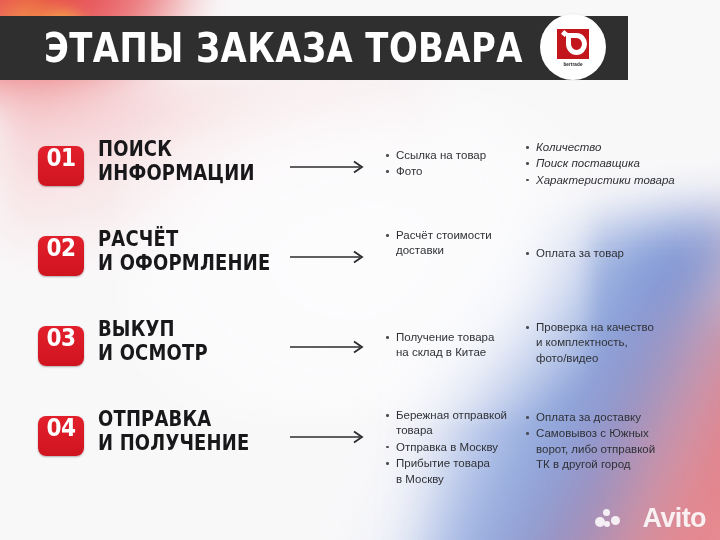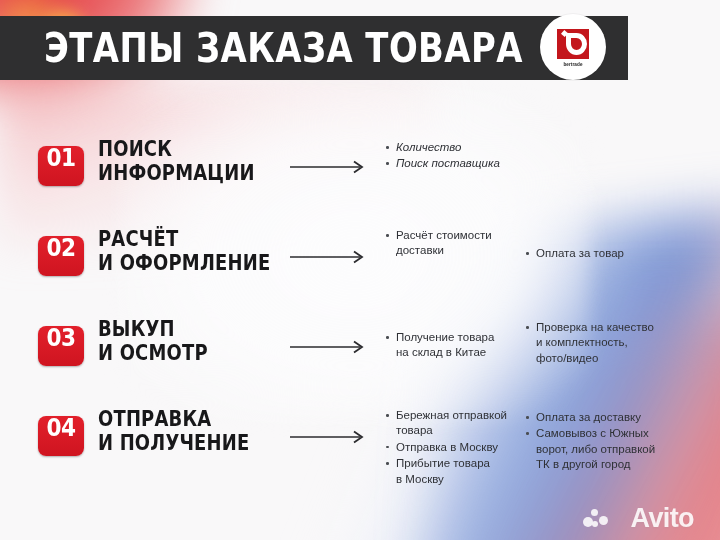--- a/index.html
+++ b/index.html
@@ -159,21 +159,21 @@
   .r1 .col-b{padding-top:4px;font-style:italic;}
   .r2 .col-a{padding-top:2px;}
   .r2 .col-b{padding-top:20px;}
   .r3 .col-a{padding-top:14px;}
   .r3 .col-b{padding-top:4px;}
   .r4 .col-a{padding-top:2px;}
   .r4 .col-b{padding-top:4px;}
 
   
   .avito{
-    position:absolute;right:26px;bottom:8px;
+    position:absolute;right:14px;bottom:8px;
     display:flex;align-items:center;gap:22px;opacity:.92;
   }
   .avito-dots{position:relative;width:26px;height:22px;}
   .avito-dots i{position:absolute;border-radius:50%;background:rgba(255,255,255,.93);display:block;}
   .avito-dots i:nth-child(1){left:0;top:9px;width:10px;height:10px;}
   .avito-dots i:nth-child(2){left:8px;top:1px;width:7.5px;height:7.5px;}
   .avito-dots i:nth-child(3){left:16px;top:8px;width:9px;height:9px;}
   .avito-dots i:nth-child(4){left:9px;top:13px;width:6.5px;height:6.5px;}
   .avito-word{
     color:rgba(255,255,255,.95);
@@ -214,24 +214,31 @@
     </div>
     <div class="step-title">
       <span>ПОИСК</span>
       <span class="l2">ИНФОРМАЦИИ</span>
     </div>
     <svg class="arrow" viewBox="0 0 80 14">
       <line x1="0" y1="7" x2="70" y2="7" stroke="#2b2b2e" stroke-width="1.6"></line>
       <polyline points="64,1.5 72,7 64,12.5" fill="none" stroke="#2b2b2e" stroke-width="1.8"></polyline>
     </svg>
     <div class="cols r1">
+      <div class="col col-a">
+        <ul>
+          <li>Ссылка на товар</li>
+          <li>Фото</li>
+        </ul>
+      </div>
       <div class="col col-b">
         <ul>
           <li>Количество</li>
           <li>Поиск поставщика</li>
+          <li>Характеристики товара</li>
         </ul>
       </div>
     </div>
   </div>
 
   <div class="row row-2">
     <div class="num-badge">
       <span>02</span>
     </div>
     <div class="step-title">

